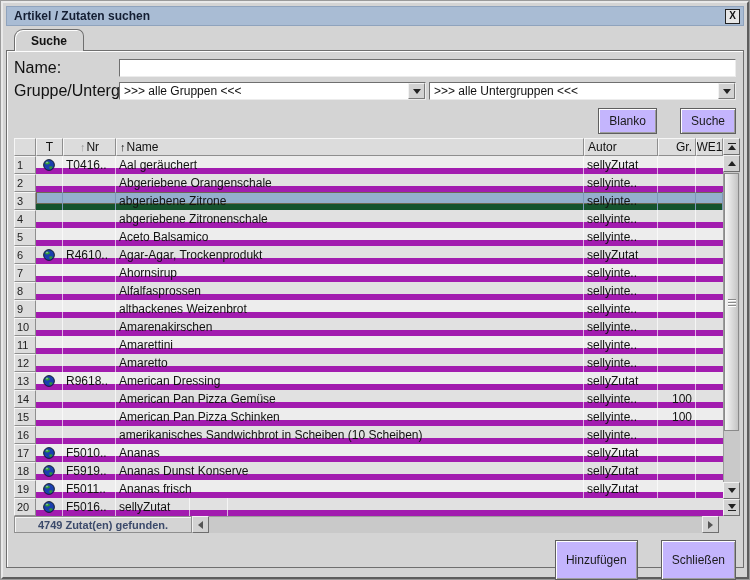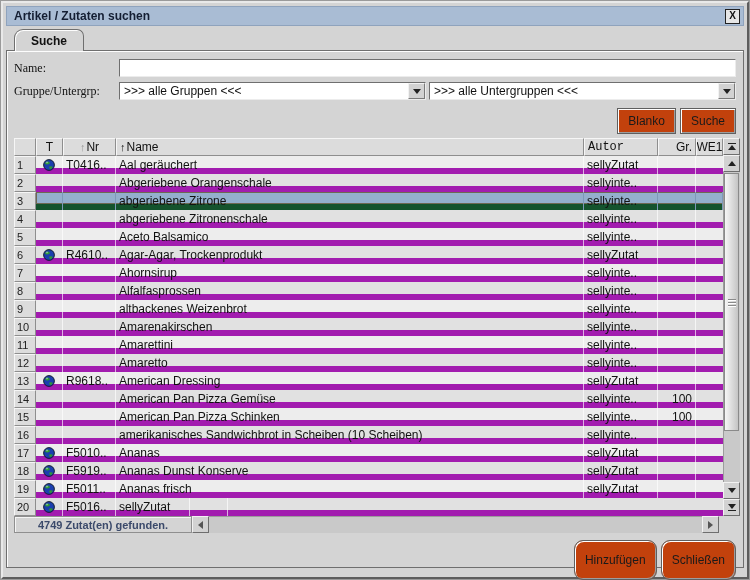--- a/index.html
+++ b/index.html
@@ -30,44 +30,44 @@
     box-shadow:inset 1px 1px 0 #fdfdfd;
     padding:4px 16px 3px 16px;font-size:12px;font-weight:bold;color:#111;
   }
   
   .panel{
     position:relative;margin:-1px 3px 0 3px;height:518px;
     border:1px solid #6f6f6f;box-shadow:inset 1px 1px 0 #fdfdfd;
     background:#d4d4d4;padding:8px 5px 5px 5px;
   }
   .form-row{display:flex;align-items:center;height:18px;margin:0 2px 5px 2px;}
-  .form-label{width:105px;font-size:12px;color:#111;font-family:Liberation Serif, serif;}
+  .form-label{width:105px;font-size:16px;color:#111;}
   .text-input{
     flex:1;height:18px;background:#fff;border:1px solid;border-color:#6f6f6f #ececec #ececec #6f6f6f;
     font-size:12px;padding:0 3px;outline:none;color:#111;
   }
   .combo{
     flex:1;height:18px;background:#fff;border:1px solid;border-color:#6f6f6f #ececec #ececec #6f6f6f;
     display:flex;align-items:center;overflow:hidden;gap:12px;
   }
   .combo + .combo{margin-left:3px;}
   .combo-value{flex:1;font-size:12px;color:#111;padding:0 4px;white-space:nowrap;}
   .combo-btn{
     width:17px;height:16px;background:#d2d2d2;border:1px solid;border-color:#f2f2f2 #7a7a7a #7a7a7a #f2f2f2;
     display:flex;align-items:center;justify-content:center;flex:none;
   }
   .tri-down{width:0;height:0;border-left:4px solid transparent;border-right:4px solid transparent;border-top:5px solid #222;}
   .tri-up{width:0;height:0;border-left:4px solid transparent;border-right:4px solid transparent;border-bottom:5px solid #222;}
   .tri-left{width:0;height:0;border-top:4px solid transparent;border-bottom:4px solid transparent;border-right:5px solid #555;}
   .tri-right{width:0;height:0;border-top:4px solid transparent;border-bottom:4px solid transparent;border-left:5px solid #555;}
   .btnrow{display:flex;justify-content:flex-end;gap:4px;margin:8px 2px 8px 2px;height:22px;}
   .btn{
-    min-width:46px;height:22px;padding:12px 10px;background:#c2410c;
+    min-width:46px;height:22px;padding:12px 10px;background:#c4b5fd;
     border:1px solid #5f5f5f;box-shadow:inset 1px 1px 0 #fff, inset -1px -1px 0 #9d9d9d;
-    font-size:12px;color:#1a1a1a;display:flex;align-items:center;justify-content:center;cursor:default;
+    font-size:12px;color:#1a1a1a;display:flex;align-items:center;justify-content:center;cursor:default;margin-left:19px;
   }
   
   :root{
     --w-rowhdr:22px;--w-t:27px;--w-nr:53px;--w-name:468px;--w-autor:74px;--w-gr:38px;--w-we1:27px;
   }
   .table-wrap{display:flex;margin:0 2px;}
   .grid{width:709px;}
   .hdr-row,.t-row{display:flex;height:18px;}
   .hcell{
     background:#dcdcdc;border:1px solid;border-color:#f6f6f6 #8e8e8e #8e8e8e #f6f6f6;
@@ -90,21 +90,21 @@
   }
   .c-t{width:var(--w-t);justify-content:center;}
   .c-nr{width:var(--w-nr);}
   .c-name{width:var(--w-name);}
   .c-autor{width:var(--w-autor);}
   .c-gr{width:var(--w-gr);justify-content:flex-end;}
   .c-we1{width:var(--w-we1);border-right:none;}
   .h-t{width:var(--w-t);justify-content:center;}
   .h-nr{width:var(--w-nr);justify-content:center;}
   .h-name{width:var(--w-name);}
-  .h-autor{width:var(--w-autor);font-family:Liberation Mono, monospace;}
+  .h-autor{width:var(--w-autor);}
   .h-gr{width:var(--w-gr);justify-content:flex-end;}
   .h-we1{width:var(--w-we1);justify-content:center;}
   .t-row:nth-child(odd) .data-strip{background:#ededed;}
   .t-row:nth-child(even) .data-strip{background:#e1e1e1;}
   .t-row .data-strip{border-bottom:6px solid #a21caf;}
   .t-row.selected .data-strip{
     background:#94afcd;box-shadow:inset 0 0 0 1px #6e6853;border-bottom:6px solid #14532d;
   }
   .t-row.selected .cell{border-right:1px solid #7e99b8;}
   .globe{width:12px;height:12px;display:block;}
@@ -126,21 +126,21 @@
   .statusrow{display:flex;height:17px;margin:0 2px;}
   .status-box{
     width:178px;flex:none;background:#d4d4d4;border:1px solid #8f8f8f;
     box-shadow:inset 1px 1px 0 #f5f5f5;display:flex;align-items:center;justify-content:center;
     font-size:11px;font-weight:bold;color:#3b4a6b;white-space:nowrap;overflow:hidden;
   }
   .htrack{flex:1;background:#c9c9c9;border-top:1px solid #9c9c9c;}
   .hcorner{width:17px;flex:none;background:#d4d4d4;}
   
   .footer{display:flex;justify-content:flex-end;gap:4px;margin:7px 2px 0 2px;}
-  .footer .btn{height:40px;border-radius:9px;}
+  .footer .btn{height:40px;}
 </style>
 </head>
 <body>
 
 <div class="window">
 
   <div class="titlebar">
     <span class="title-text">Artikel / Zutaten suchen</span>
     <span class="close-btn">X</span>
   </div>

